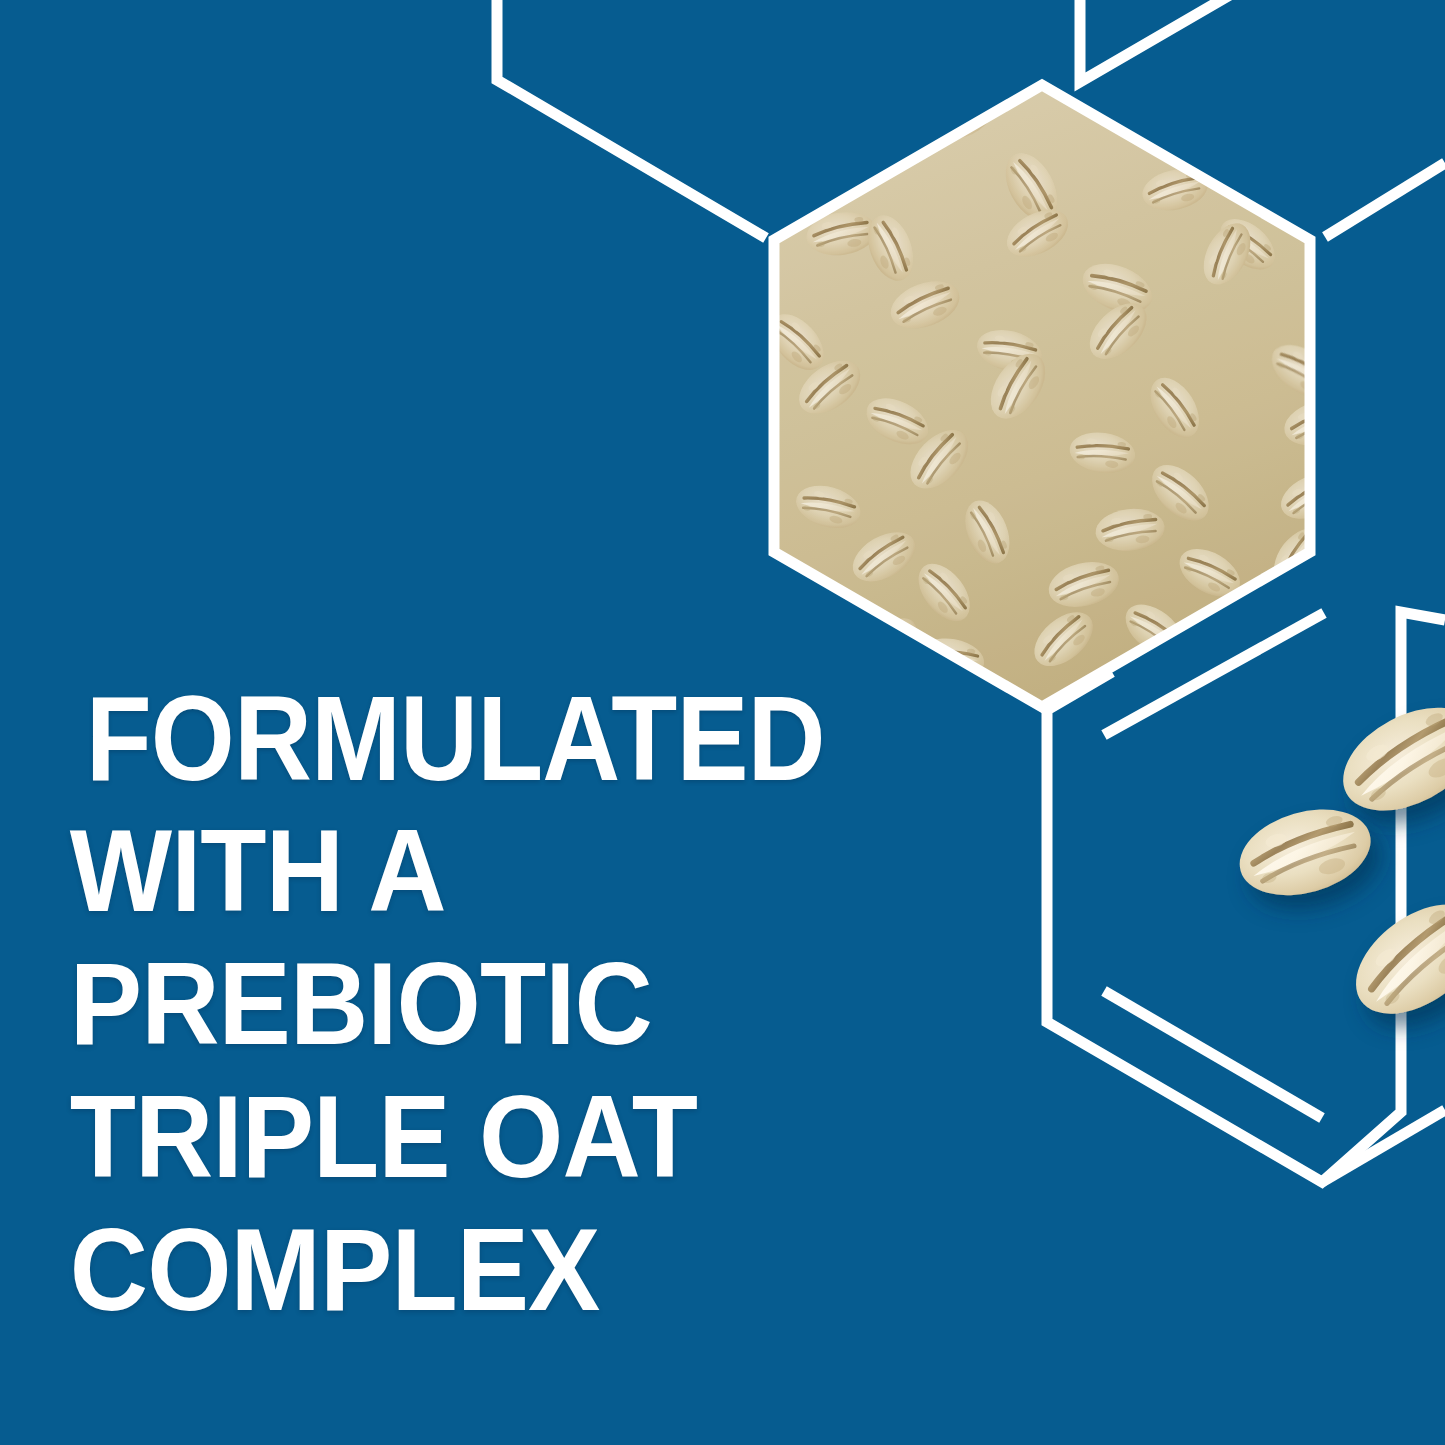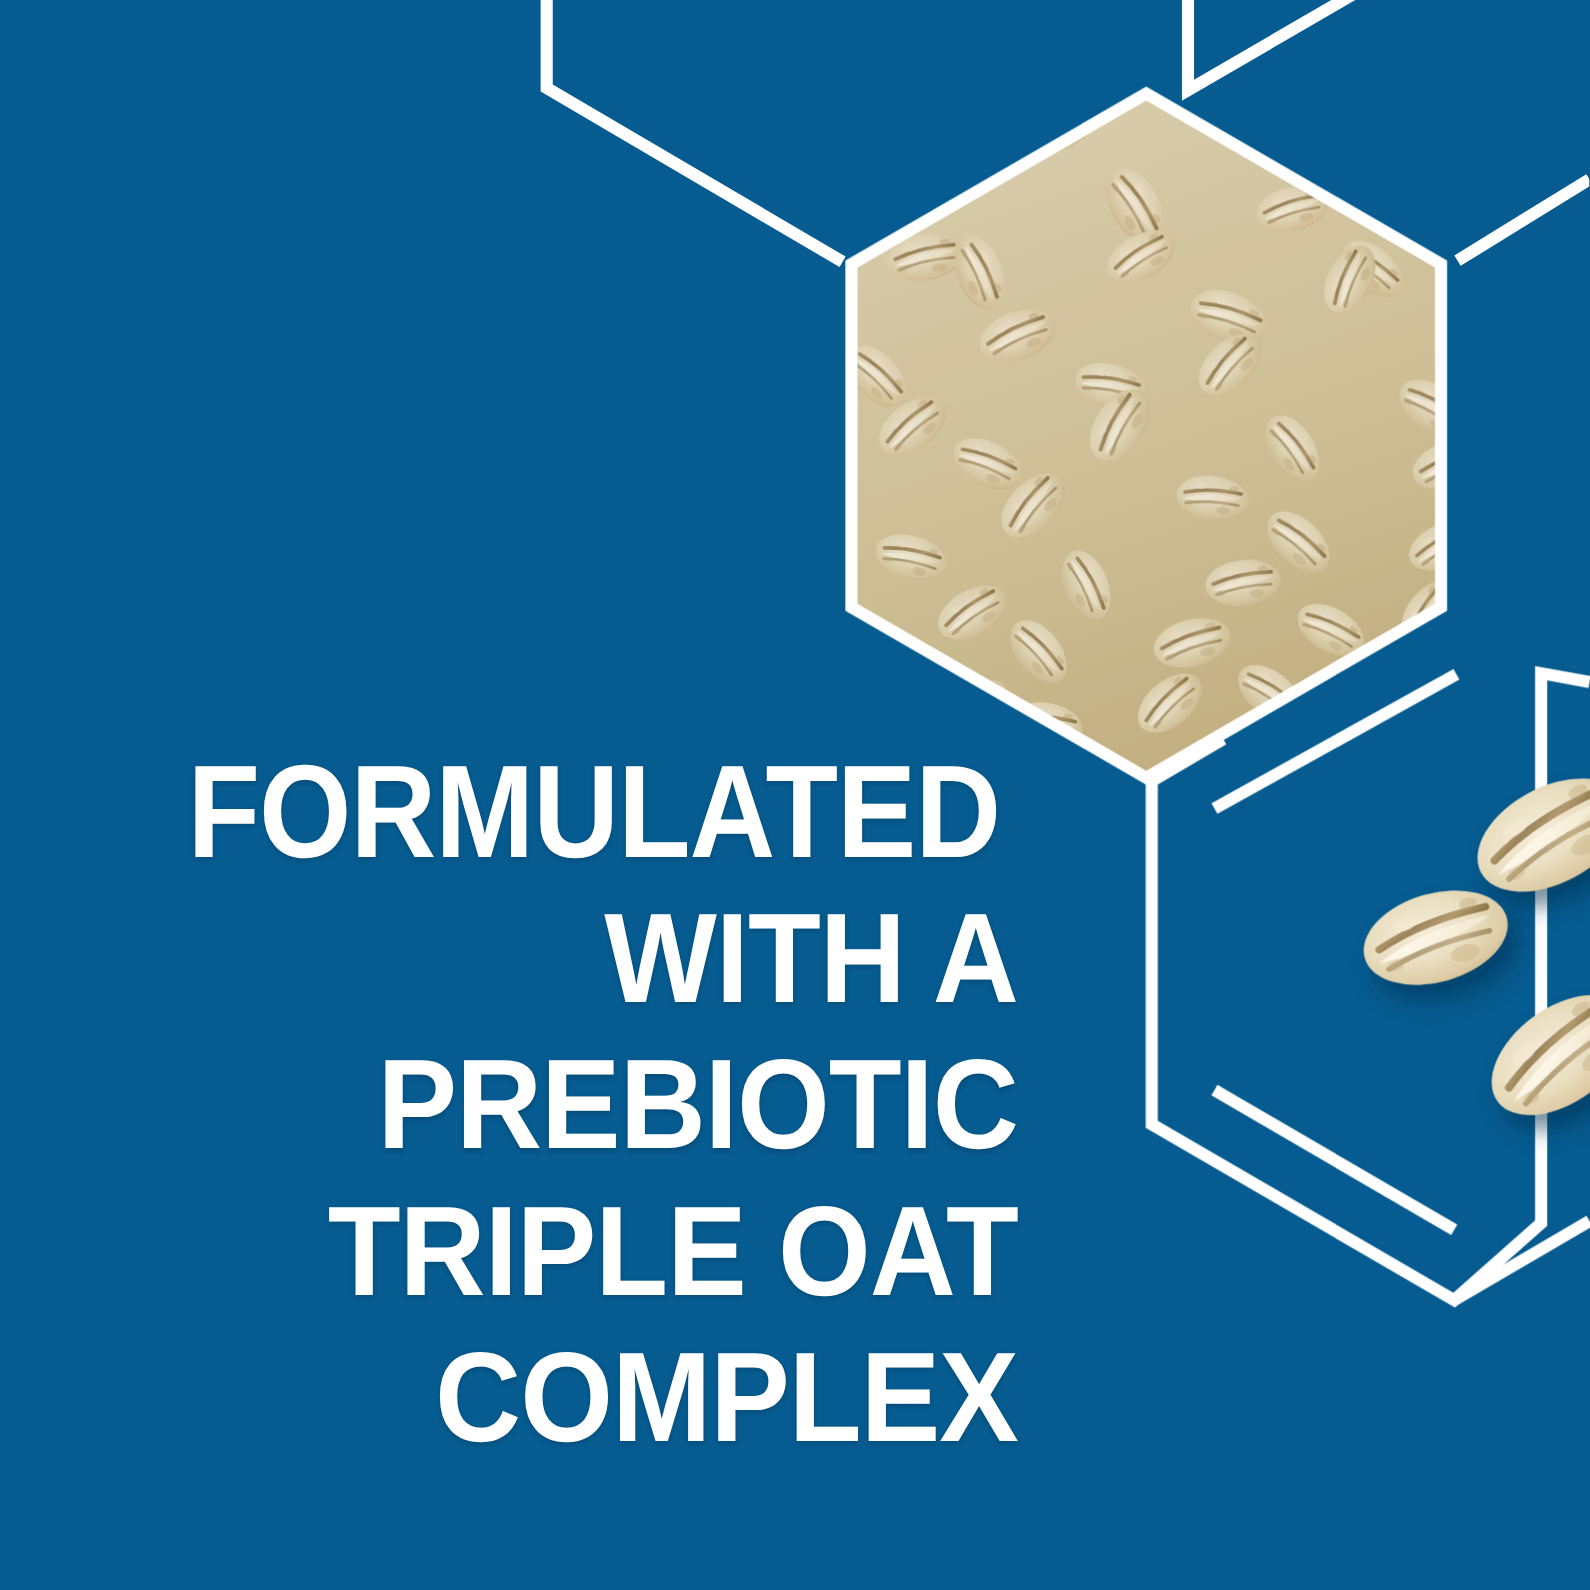--- a/index.html
+++ b/index.html
@@ -12,21 +12,21 @@
     font-family:"Liberation Sans", sans-serif;
   }
   #bg-layer { position:absolute; inset:0; }
   #art { position:absolute; inset:0; width:1445px; height:1445px; display:block; }
 
   
   #headline {
     position:absolute;
     left:40px; top:672px;
     width:915px;
-    text-align:right;
+    text-align:left;
     z-index:5;
     pointer-events:none;
   }
   #headline .hl-line {
     display:block;
     color:#ffffff;
     font-family:"Liberation Sans", sans-serif;
     font-weight:700;
     font-size:116px;
     line-height:133px;

